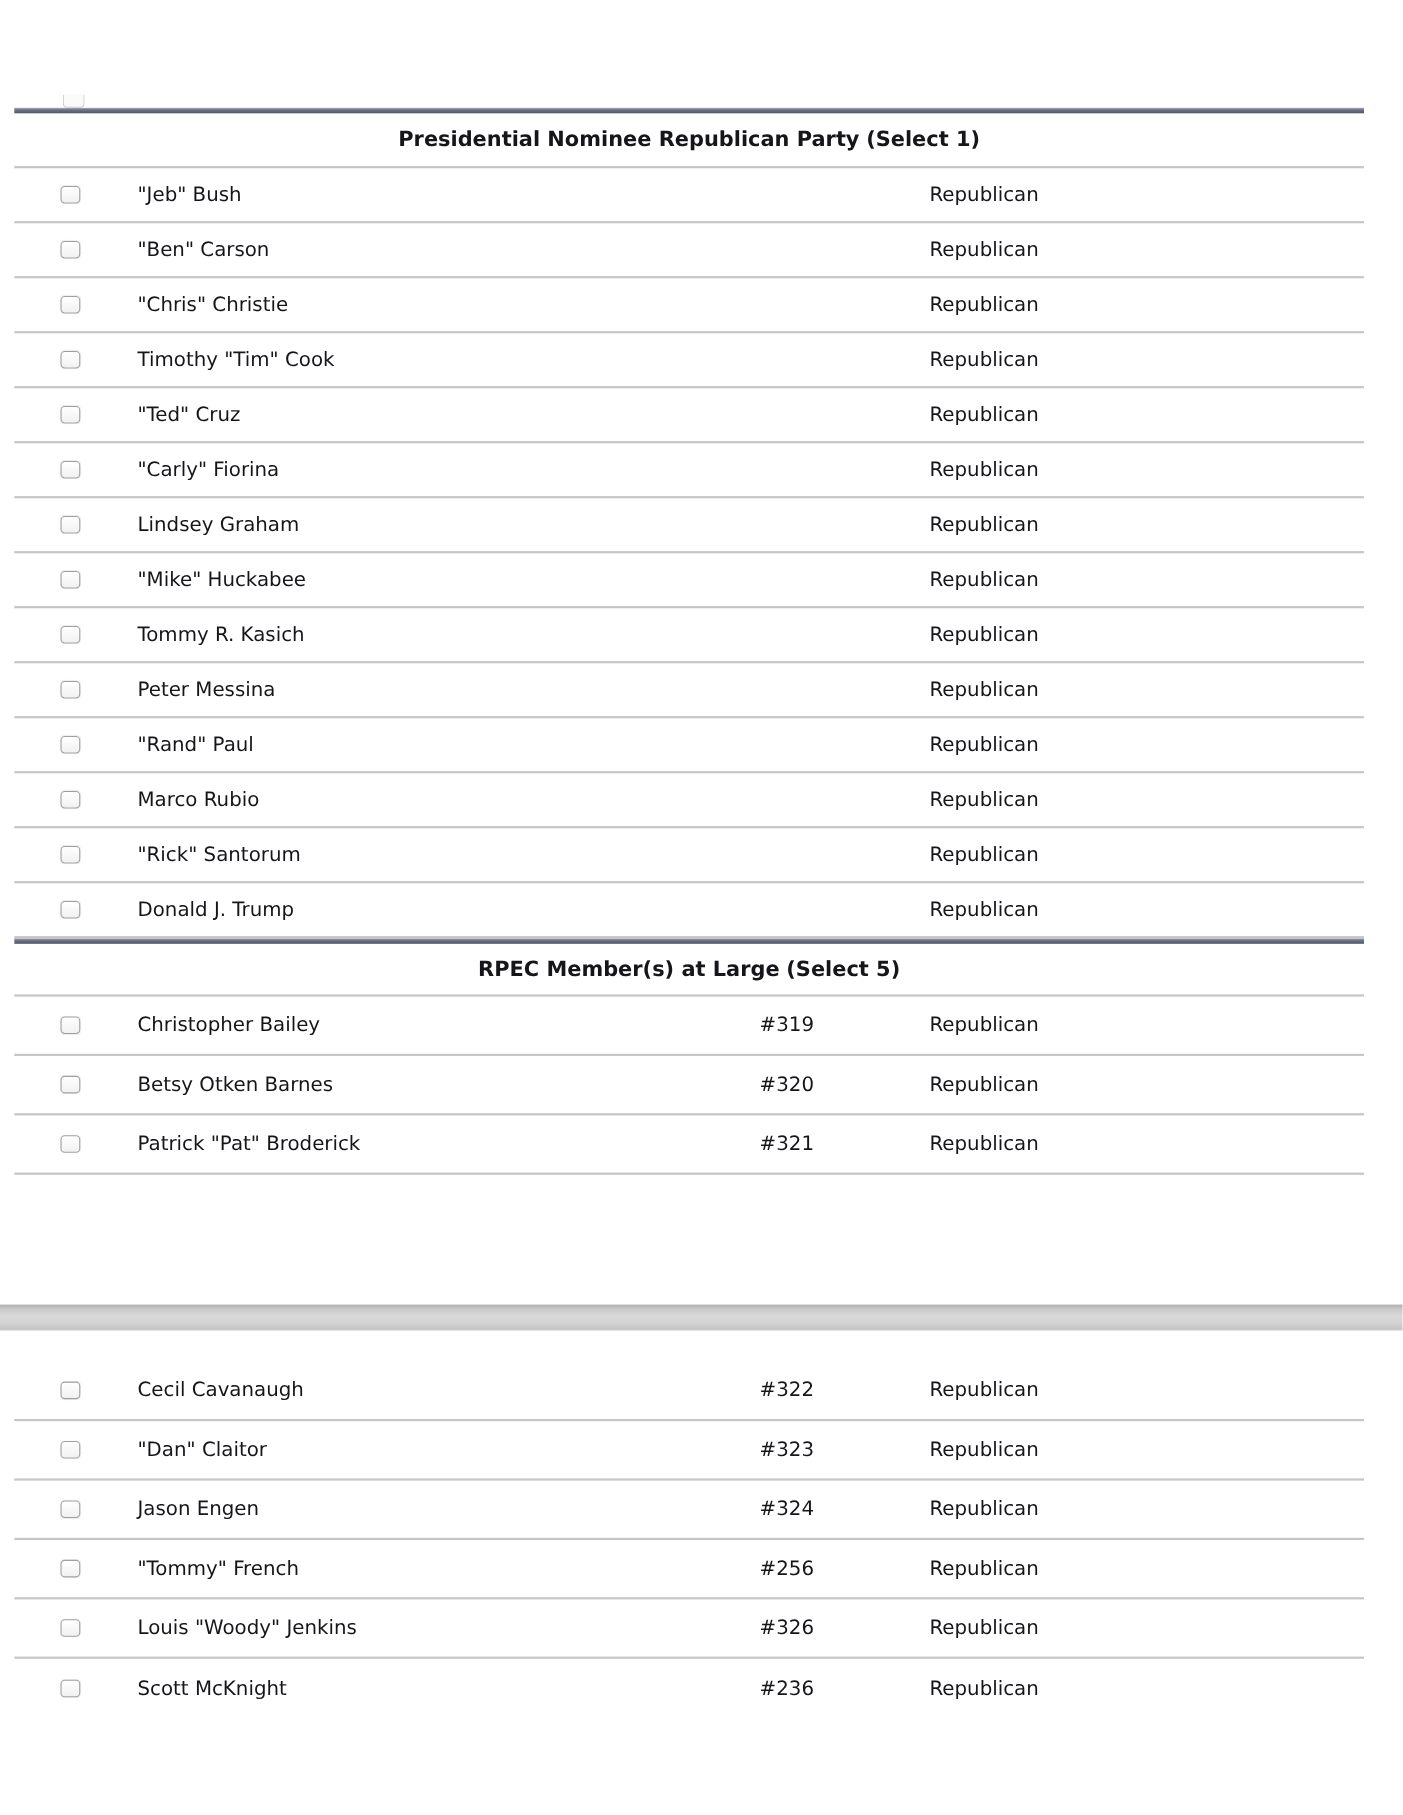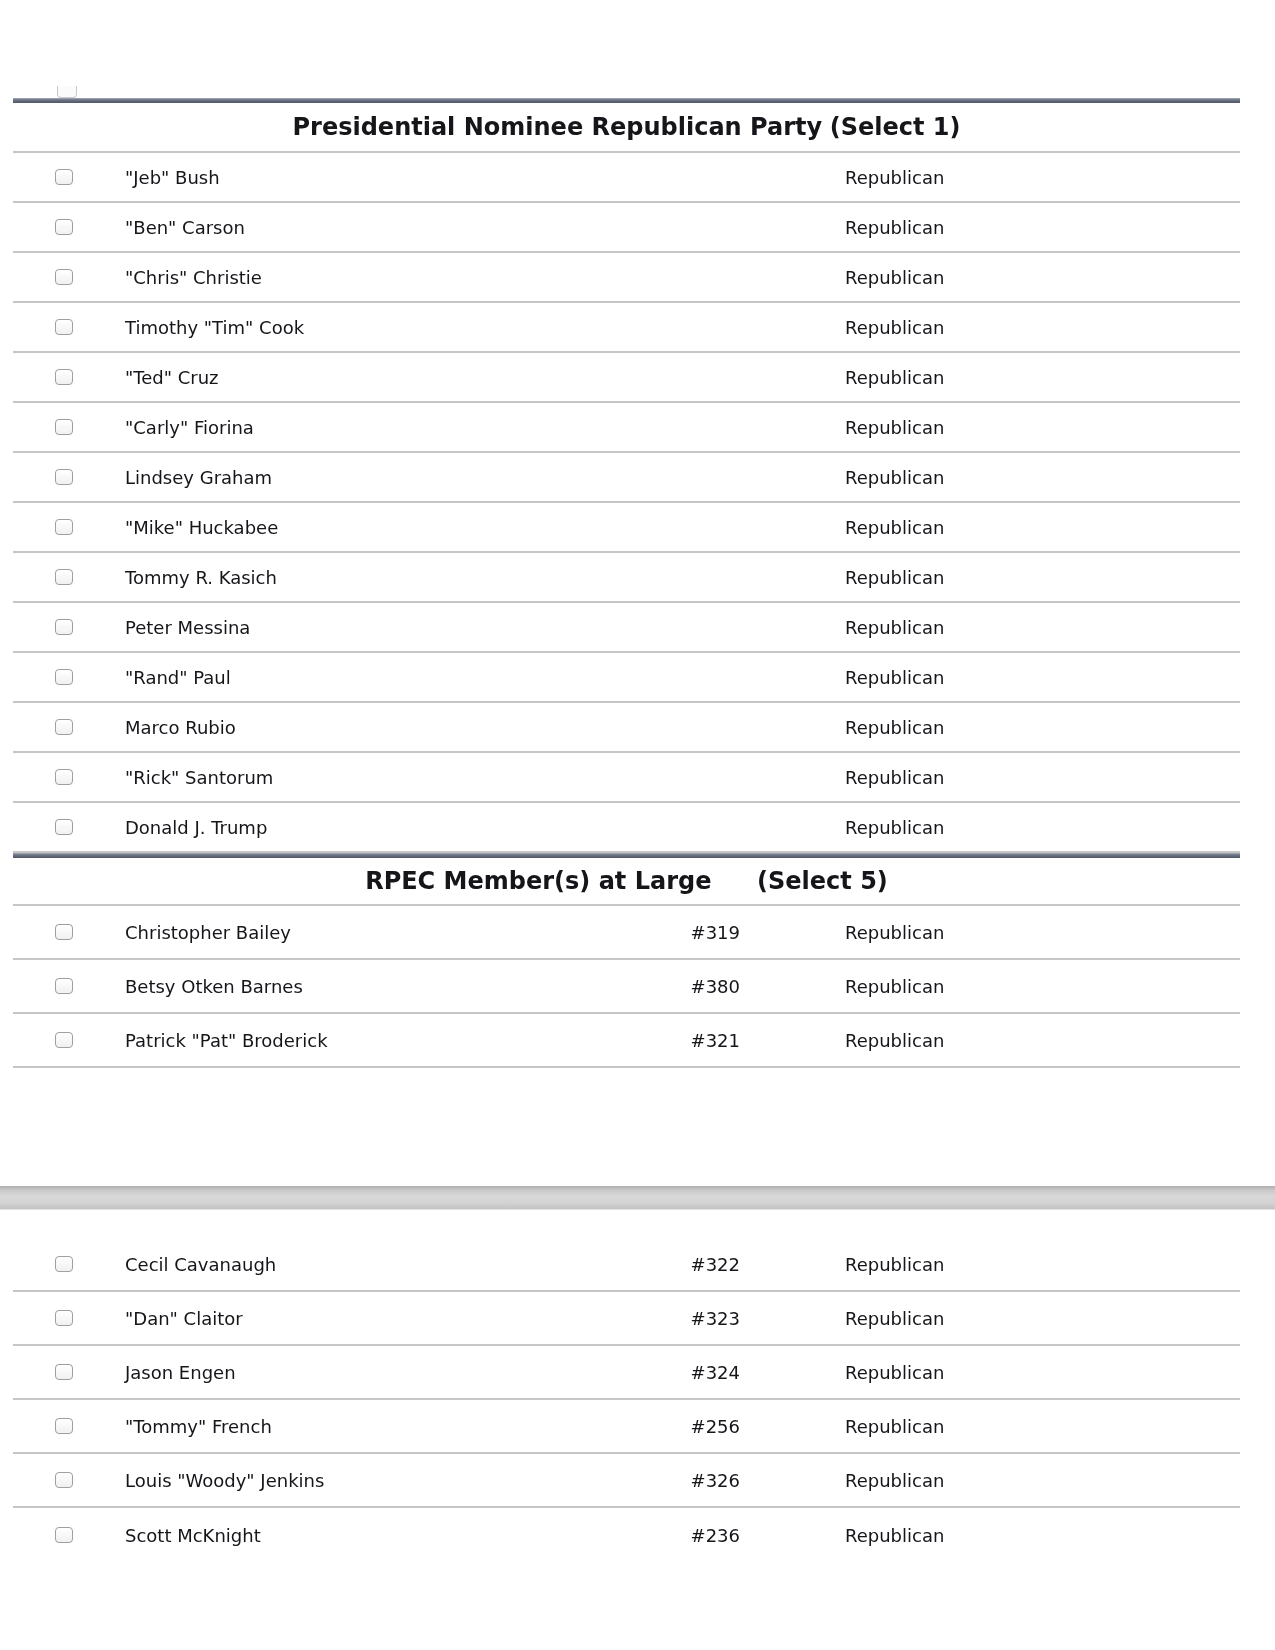--- a/index.html
+++ b/index.html
@@ -22,25 +22,25 @@
   .ballot-bottom{top:1238px;}
 
   .thick-divider{
     height:5px;width:100%;
     background:linear-gradient(to bottom,#aab0ba 0%,#6e7688 35%,#4e5666 100%);
   }
 
   .header-row{
     height:50px;display:flex;align-items:center;justify-content:center;
     border-bottom:2px solid #c6c6c6;box-sizing:border-box;
-    font-size:24px;white-space:pre;
+    font-size:19px;white-space:pre;
   }
   .header-row .hdr-bold{font-weight:bold;}
   .header-row .hdr-note{font-weight:bold;}
-  .header-row-rpec{height:48px;gap:19px;}
+  .header-row-rpec{height:48px;}
 
   .row{
     position:relative;width:100%;box-sizing:border-box;
     border-bottom:2px solid #c6c6c6;
     font-size:18px;
   }
   .row50{height:50px;}
   .row48{height:54px;}
   .row.no-border{border-bottom:none;}
 
@@ -164,21 +164,21 @@
     <div id="rpec-rows">
         <div class="row row48">
           <span class="cb"></span>
           <span class="name">Christopher Bailey</span>
           <span class="num">#319</span>
           <span class="party">Republican</span>
         </div>
         <div class="row row48">
           <span class="cb"></span>
           <span class="name">Betsy Otken Barnes</span>
-          <span class="num">#380</span>
+          <span class="num">#320</span>
           <span class="party">Republican</span>
         </div>
         <div class="row row48">
           <span class="cb"></span>
           <span class="name">Patrick "Pat" Broderick</span>
           <span class="num">#321</span>
           <span class="party">Republican</span>
         </div>
       </div>
   </div>

